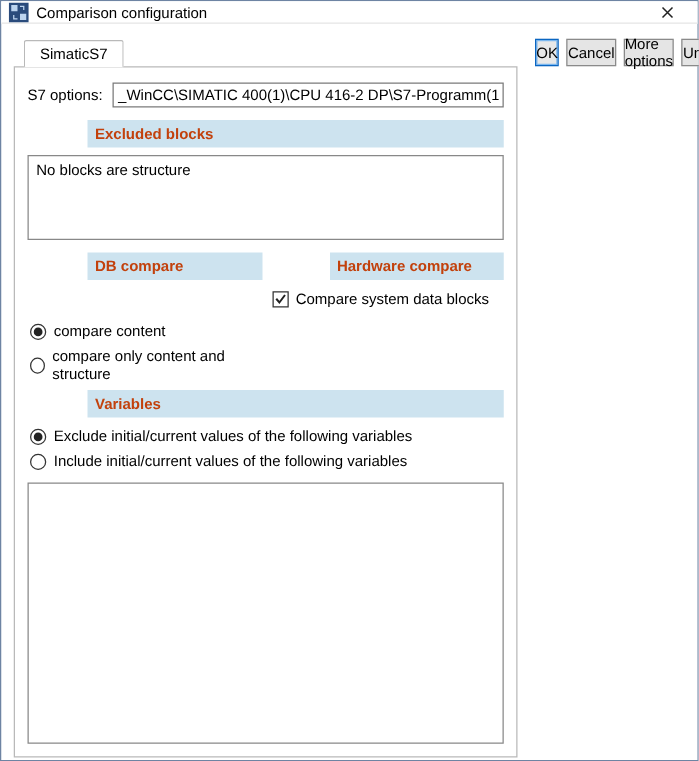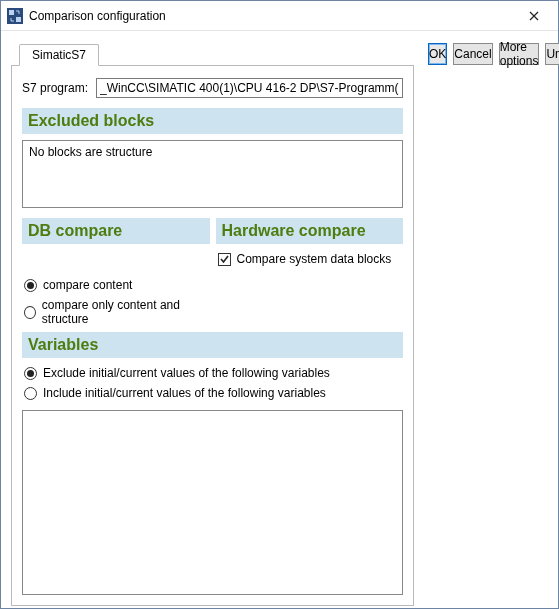--- a/index.html
+++ b/index.html
@@ -14,21 +14,21 @@
   }
   .window {
     width: 559px;
     height: 609px;
     border: 1px solid #6e84a3;
     background: #fff;
     display: flex;
     flex-direction: column;
   }
   .titlebar {
-    height: 30px;
+    height: 18px;
     display: flex;
     align-items: center;
     padding: 0 2px 0 6px;
     border-bottom: 1px solid #e5e5e5;
     background: #fff;
   }
   .titlebar-icon {
     width: 16px;
     height: 16px;
     margin-right: 6px;
@@ -97,24 +97,25 @@
   .row-program input[type="text"] {
     flex: 1;
     height: 20px;
     border: 1px solid #7a7a7a;
     font-family: inherit;
     font-size: 12px;
     padding: 1px 3px;
   }
   .section-header {
     background: #cde3ef;
-    color: #4d7c0f;
+    color: #c2410c;
     font-weight: bold;
     padding: 4px 6px;
-    font-size: 16px;
+    font-size: 12px;
+    margin-left: 48px;
   }
   .excluded-box {
     border: 1px solid #888;
     height: 68px;
     padding: 4px 6px;
     font-size: 12px;
     background: #fff;
     overflow: auto;
   }
   .two-col-headers {
@@ -207,21 +208,21 @@
 
       <div class="tabstrip">
         <div class="tab">
           <span>SimaticS7</span>
         </div>
       </div>
 
       <div class="tabpanel">
 
         <div class="row-program">
-          <label>S7 program:</label>
+          <label>S7 options:</label>
           <input type="text" value="_WinCC\SIMATIC 400(1)\CPU 416-2 DP\S7-Programm(1)" style="">
         </div>
 
         <div class="section-header">Excluded blocks</div>
         <div class="excluded-box">
           <span>No blocks are structure</span>
         </div>
 
         <div class="two-col-headers">
           <div class="section-header">DB compare</div>

